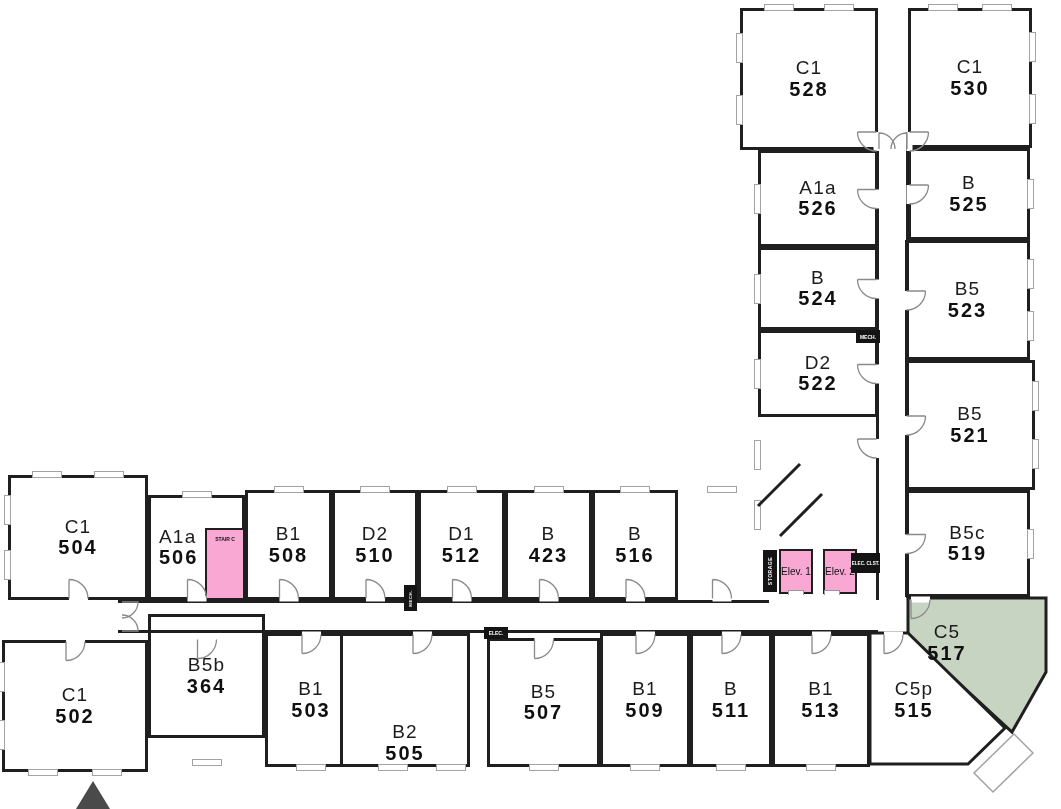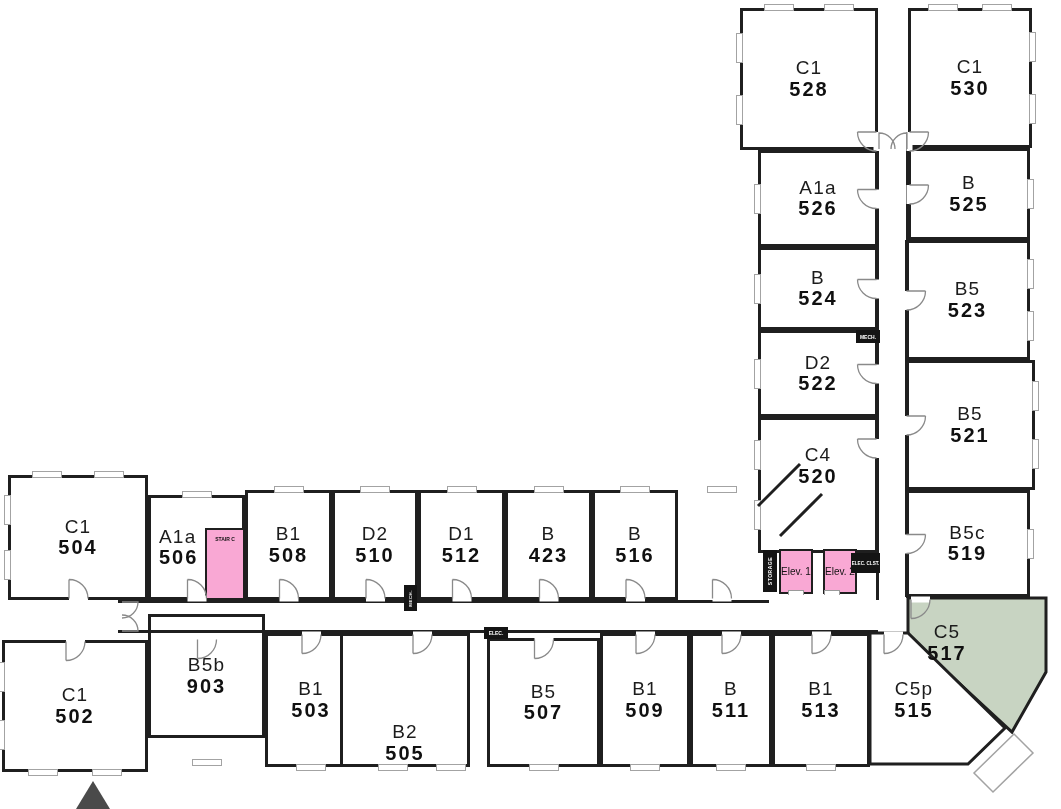--- a/index.html
+++ b/index.html
@@ -140,24 +140,20 @@
       <span class="rt">D2</span>
       <span class="rn">522</span>
     </div>
     <div class="win" style="width: 7px; height: 30px; top: 358.5px; left: 754px;"></div>
     <div class="room" style="left: 905px; top: 360px; width: 130px; height: 130px;">
       <span class="rt">B5</span>
       <span class="rn">521</span>
     </div>
     <div class="win" style="width: 7px; height: 30px; top: 381.4px; left: 1032px;"></div>
     <div class="win" style="width: 7px; height: 30px; top: 438.6px; left: 1032px;"></div>
-    <div class="room" style="left: 758px; top: 417px; width: 120px; height: 136px; justify-content: flex-start; padding-top: 25px;">
-      <span class="rt">C4</span>
-      <span class="rn">520</span>
-    </div>
     <div class="win" style="width: 7px; height: 30px; top: 440.08px; left: 754px;"></div>
     <div class="win" style="width: 7px; height: 30px; top: 499.92px; left: 754px;"></div>
     <div class="room" style="left: 905px; top: 490px; width: 125px; height: 107px;">
       <span class="rt">B5c</span>
       <span class="rn">519</span>
     </div>
     <div class="win" style="width: 7px; height: 30px; top: 528.5px; left: 1027px;"></div>
     <div class="plabel" style="left: 947px; top: 643px;">
       <span class="rt">C5</span>
       <span class="rn">517</span>
@@ -204,21 +200,21 @@
     <div class="room" style="left: 2px; top: 640px; width: 146px; height: 132px;">
       <span class="rt">C1</span>
       <span class="rn">502</span>
     </div>
     <div class="win" style="width: 30px; height: 7px; left: 27.88px; top: 769px;"></div>
     <div class="win" style="width: 30px; height: 7px; left: 92.12px; top: 769px;"></div>
     <div class="win" style="width: 7px; height: 30px; top: 661.96px; left: -2px;"></div>
     <div class="win" style="width: 7px; height: 30px; top: 720.04px; left: -2px;"></div>
     <div class="room" style="left: 148px; top: 614px; width: 117px; height: 124px;">
       <span class="rt">B5b</span>
-      <span class="rn">903</span>
+      <span class="rn">364</span>
     </div>
     <div class="win" style="width: 30px; height: 7px; left: 191.5px; top: 759px;"></div>
     <div class="room" style="left: 265px; top: 633px; width: 92px; height: 134px;">
       <span class="rt">B1</span>
       <span class="rn">503</span>
     </div>
     <div class="win" style="width: 30px; height: 7px; left: 296px; top: 764px;"></div>
     <div class="room" style="left: 340px; top: 633px; width: 130px; height: 134px; justify-content: flex-end;">
       <span class="rt">B2</span>
       <span class="rn">505</span>

